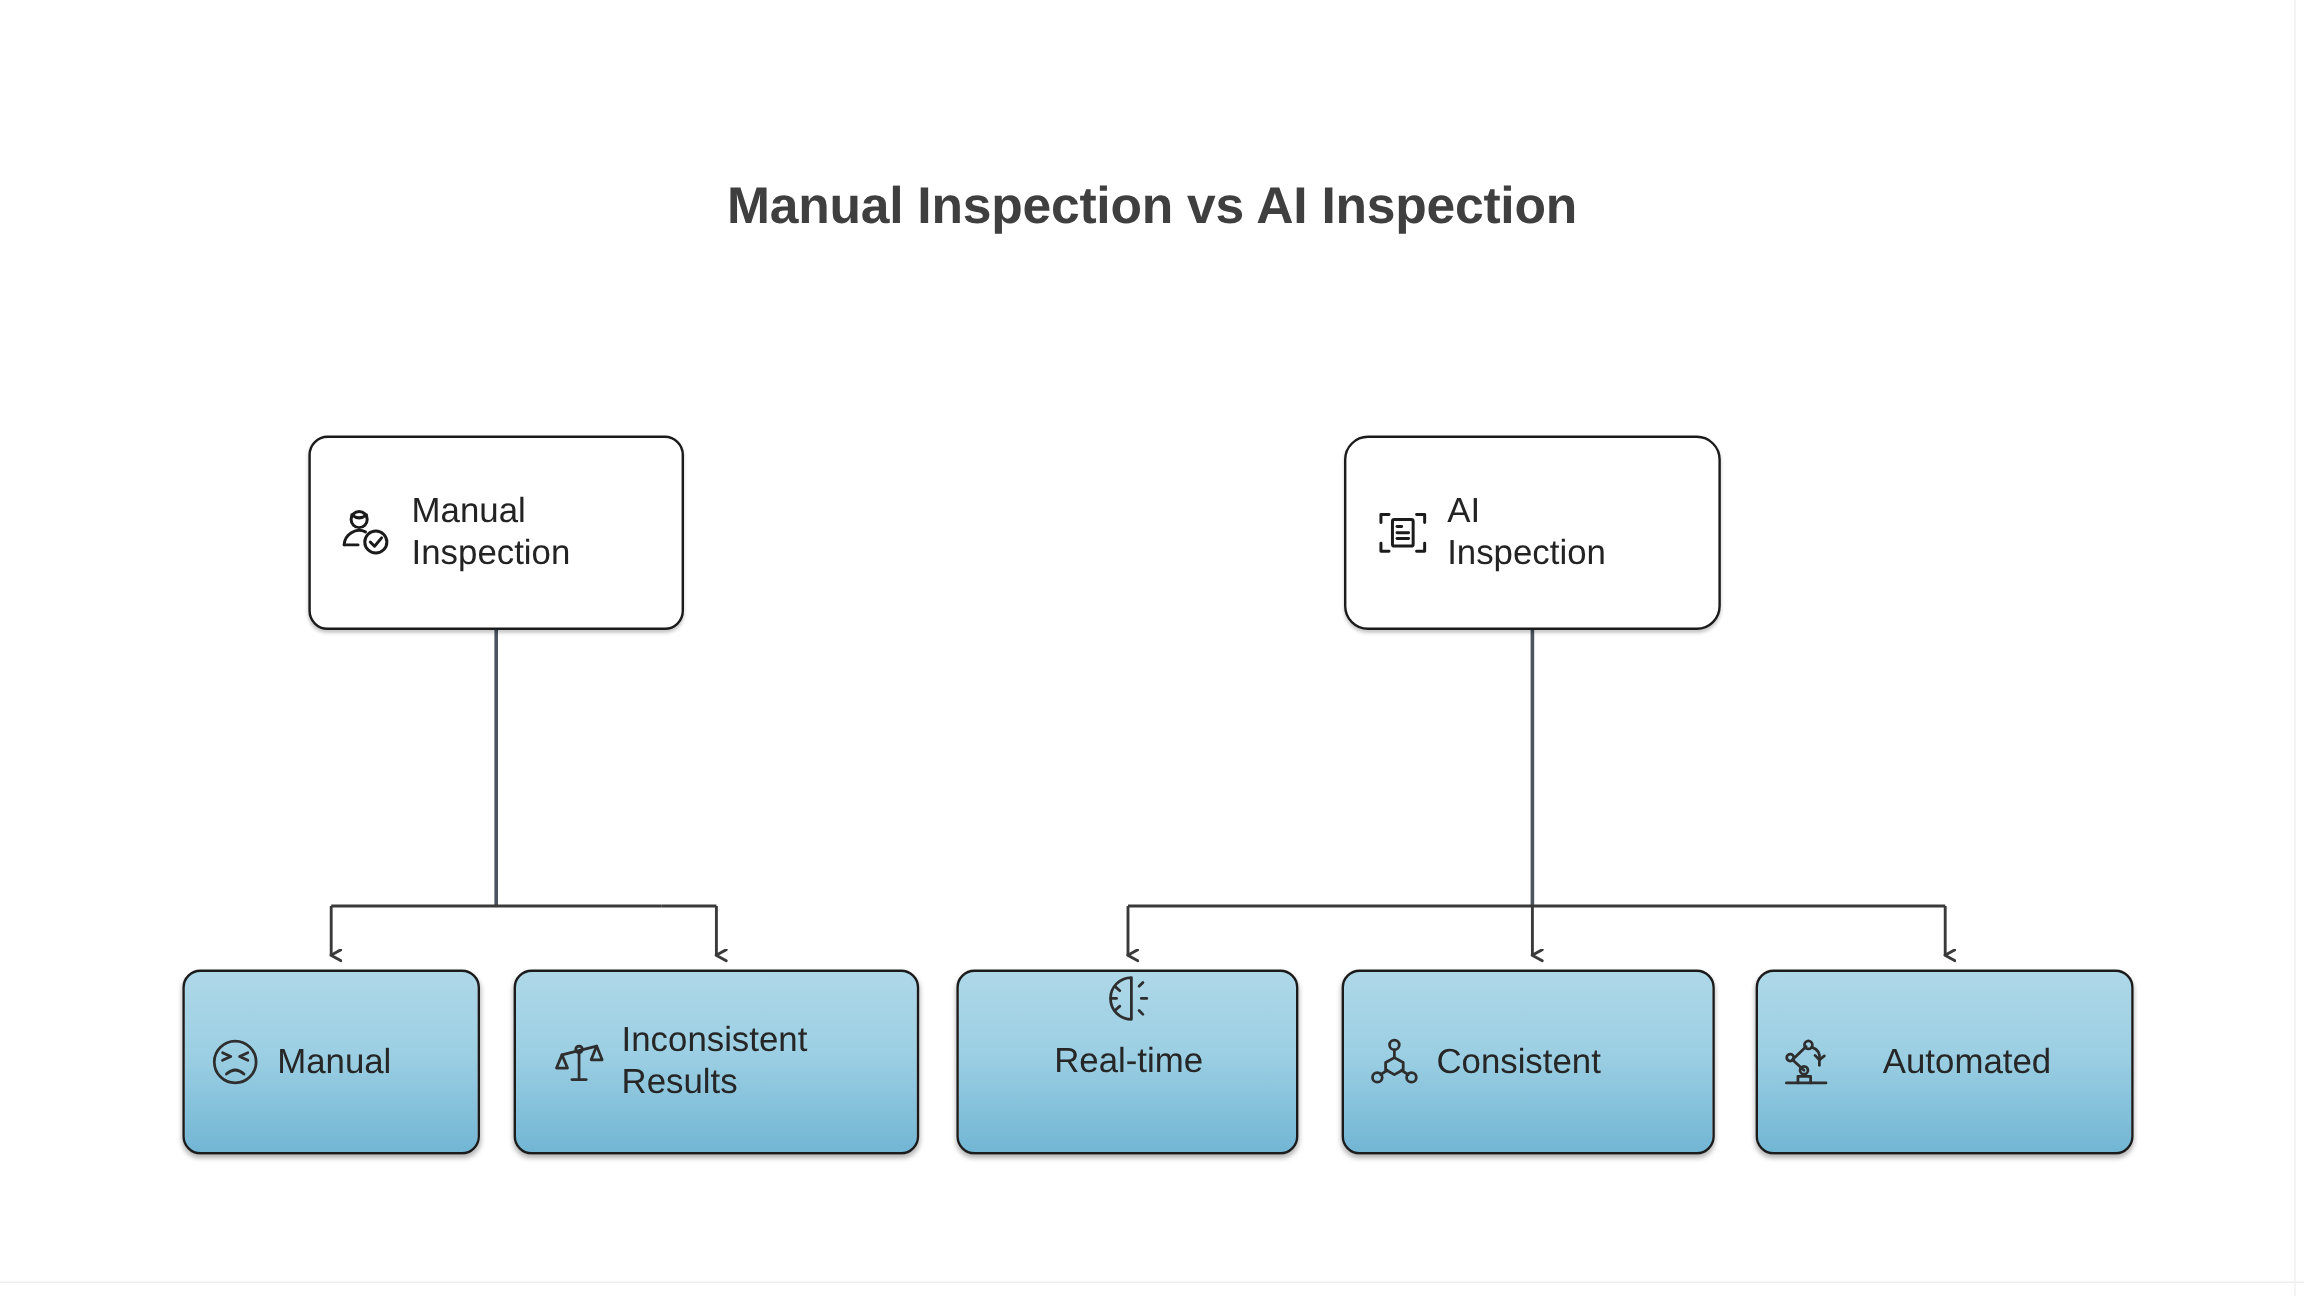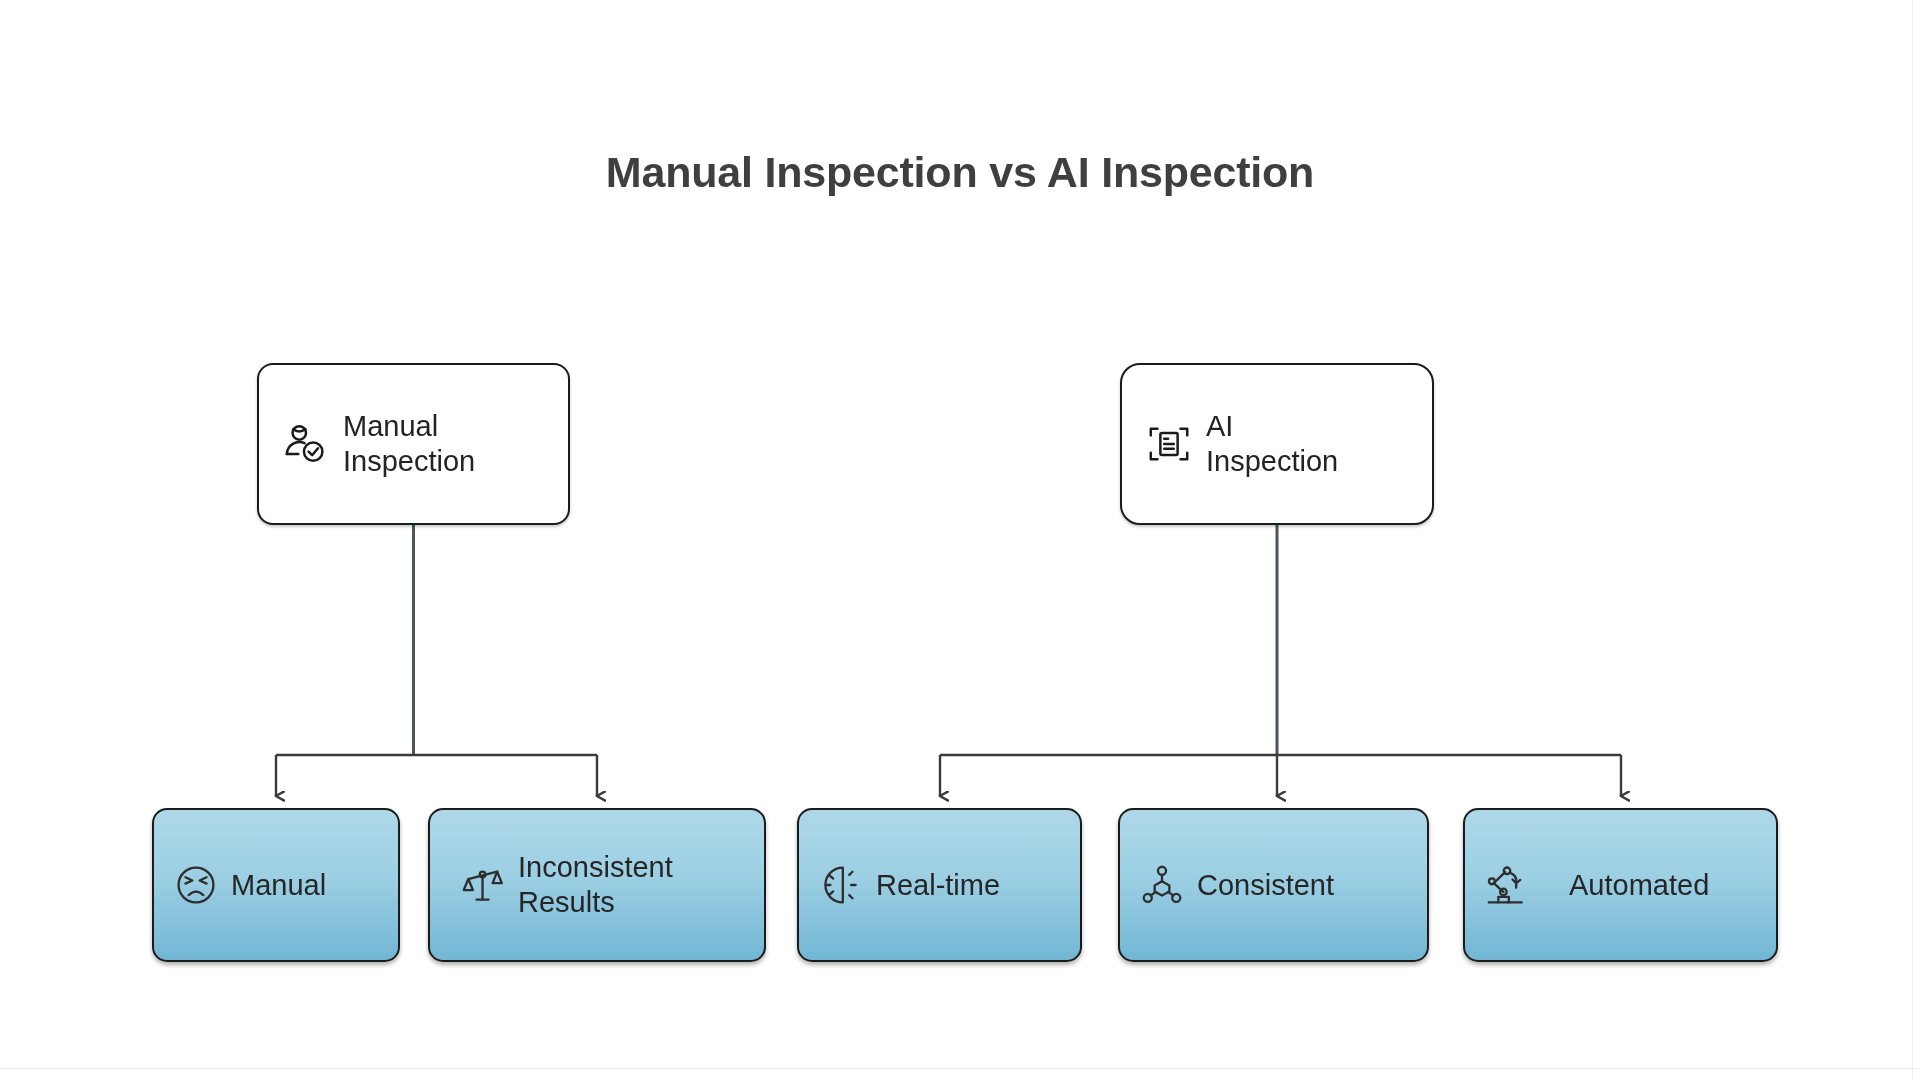--- a/index.html
+++ b/index.html
@@ -156,21 +156,21 @@
       <path d="M23.5 15.5 L23.5 40"></path>
       <path d="M17 40 L30 40"></path>
       <path d="M8 17.5 L39.5 9.5"></path>
       <path d="M8 17.5 L3 29.5 L13 29.5 Z"></path>
       <path d="M39.5 9.5 L34.5 22 L44.5 22 Z"></path>
     </svg>
     <div class="lbl">Inconsistent
 Results</div>
   </div>
 
-  <div class="cnode" style="left:797px;top:808px;width:285px;height:154px;">
+  <div class="cnode" style="left:797px;top:808px;width:285px;height:154px;flex-direction:column;">
     <svg class="ico" viewBox="0 0 48 48" fill="none" stroke="#2e2e2e" stroke-width="2.5" stroke-linecap="round" stroke-linejoin="round">
       <path d="M26 5 A19 19 0 1 0 26 43 Z"></path>
       <path d="M11.5 13.5 L15.5 17"></path>
       <path d="M7.5 24 L12.5 24"></path>
       <path d="M11.5 34.5 L15.5 31"></path>
       <path d="M33 13 L36.5 9.5"></path>
       <path d="M35 24 L40 24"></path>
       <path d="M33 35 L36.5 38.5"></path>
     </svg>
     <div class="lbl">Real-time</div>

